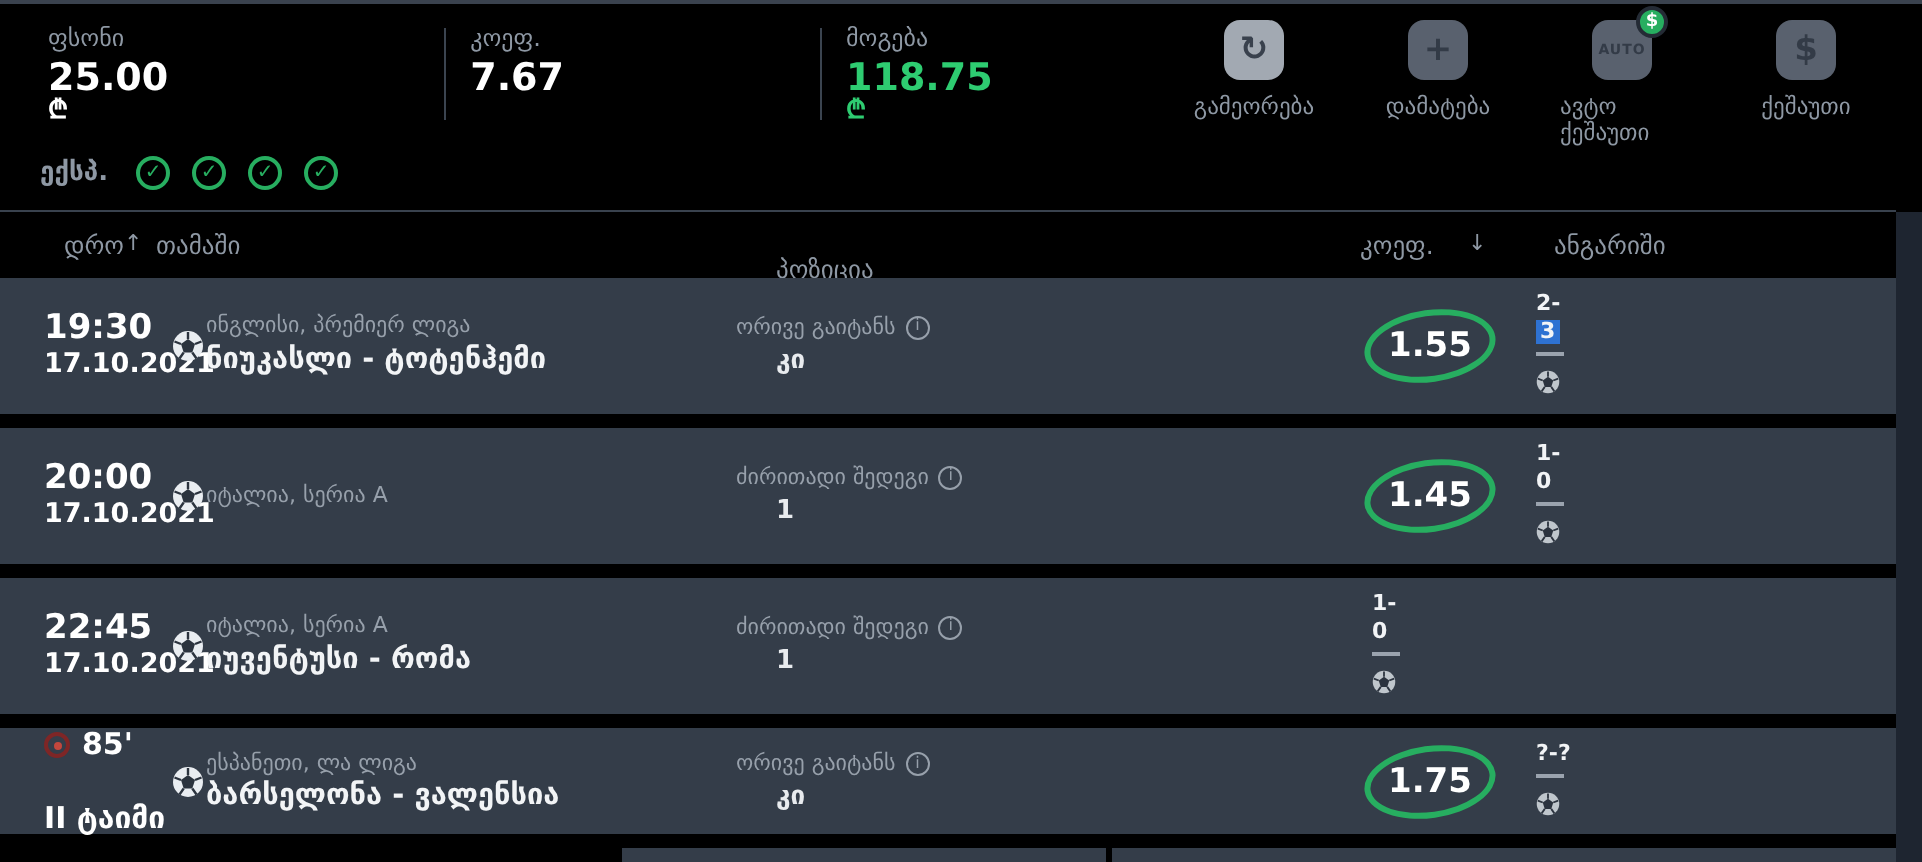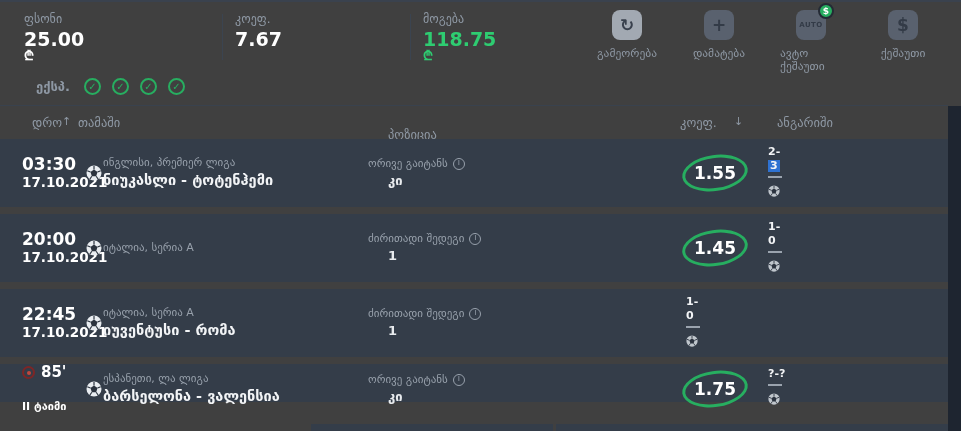--- a/index.html
+++ b/index.html
@@ -1,19 +1,19 @@
 <!DOCTYPE html>
 <html><head>
 <meta charset="utf-8">
 <style>
   html,body{margin:0;padding:0;background:#1a212b;}
   *{box-sizing:border-box;}
   .app{
     position:relative;width:961px;height:431px;overflow:hidden;
-    background:#404040;border-top:2px solid #3a424e;
+    background:#000000;border-top:2px solid #3a424e;
     font-family:"DejaVu Sans", sans-serif;color:#fff;
   }
   
   .topbar{position:absolute;top:0;left:0;width:961px;height:66px;display:flex;align-items:stretch;}
   .sum{display:flex;flex-direction:column;padding:10px 0 0 24px;}
   .sum .lbl{font-size:12px;color:#8e98a4;margin-bottom:3px;}
   .sum .val{font-size:19px;font-weight:bold;line-height:20px;color:#fff;}
   .sum .cur{font-size:13px;font-weight:bold;line-height:14px;color:#fff;}
   .sum.win .val,.sum.win .cur{color:#2ecc71;}
   .vdiv{width:1px;background:#3b4450;margin:12px 0 8px 0;}
@@ -23,43 +23,43 @@
   .isq{width:30px;height:30px;border-radius:8px;background:#59616e;color:#333b47;
        display:flex;align-items:center;justify-content:center;font-weight:bold;font-size:17px;position:relative;}
   .isq.lite{background:#a2a9b2;color:#39414d;}
   .isq .auto-txt{font-size:7px;font-weight:bold;letter-spacing:.5px;}
   .badge{position:absolute;top:-7px;right:-8px;width:16px;height:16px;border-radius:50%;
          background:#27ae60;color:#fff;font-size:9px;font-weight:bold;
          display:flex;align-items:center;justify-content:center;border:2px solid #242b35;}
   .abtn .albl{margin-top:7px;font-size:11.5px;color:#8e98a4;text-align:center;line-height:13px;white-space:pre-line;}
   .abtn.autow .albl{text-align:left;width:62px;}
   
-  .express{position:absolute;top:66px;left:0;height:37px;display:flex;align-items:center;padding-left:36px;}
+  .express{position:absolute;top:66px;left:0;height:37px;display:flex;align-items:center;padding-left:20px;}
   .express .lbl{font-size:13px;font-weight:bold;color:#8e98a4;margin-right:14px;}
   .chk{width:17px;height:17px;border-radius:50%;border:2px solid #27ae60;color:#27ae60;
        display:flex;align-items:center;justify-content:center;font-size:10px;margin-right:11px;}
   .hdiv{position:absolute;top:103px;left:0;width:948px;height:1px;background:#39424e;}
   
   .thead{position:absolute;top:104px;left:0;width:948px;height:33px;font-size:12.5px;color:#8e98a4;}
   .thead span{position:absolute;top:9px;}
   .h-time{left:32px;} .h-up{left:62px;font-size:11px;} .h-game{left:78px;}
   .h-pos{left:388px;margin-top:12px;} .h-coef{left:680px;} .h-down{left:734px;font-size:11px;} .h-score{left:777px;}
   
   .row{position:absolute;left:0;width:948px;height:68px;background:#343d49;
        display:grid;grid-template-columns:64px 17px 265px 306px 82px 1fr;
        padding-left:22px;align-items:center;}
-  .r0{top:137px;} .r1{top:212px;} .r2{top:287px;} .r3{top:362px;height:38px;}
+  .r0{top:137px;} .r1{top:212px;} .r2{top:287px;} .r3{top:362px;height:53px;}
   .cell-time{display:flex;flex-direction:column;line-height:1.15;}
   .t-big{font-size:17px;font-weight:bold;}
   .t-date{font-size:13.5px;font-weight:bold;}
   .liveline{display:flex;align-items:center;gap:6px;}
   .live-ic{width:13px;height:13px;border-radius:50%;border:2px solid #7e2626;position:relative;}
   .live-ic::after{content:"";position:absolute;left:2.5px;top:2.5px;width:4px;height:4px;border-radius:50%;background:#c2473d;}
   .t-min{font-size:15px;font-weight:bold;}
-  .t-half{font-size:11px;font-weight:bold;margin-top:20px;}
+  .t-half{font-size:15px;font-weight:bold;margin-top:20px;}
   .cell-ball{display:flex;align-items:center;}
   .cell-game{display:flex;flex-direction:column;gap:3px;line-height:1.1;}
   .league{font-size:11px;color:#97a0ab;}
   .teams{font-size:14.5px;font-weight:bold;color:#f2f4f6;}
   .cell-pos{display:flex;flex-direction:column;gap:4px;line-height:1.1;}
   .market{font-size:11px;color:#97a0ab;display:flex;align-items:center;gap:5px;}
   .info-ic{width:12px;height:12px;border-radius:50%;border:1px solid #97a0ab;color:#97a0ab;
            font-size:8px;display:inline-flex;align-items:center;justify-content:center;font-style:normal;}
   .pick{font-size:13px;font-weight:bold;color:#e8ebee;margin-left:20px;}
   .cell-coef{display:flex;justify-content:center;}
@@ -155,21 +155,21 @@
     <span class="h-up">↑</span>
     <span class="h-game">თამაში</span>
     <span class="h-pos">პოზიცია</span>
     <span class="h-coef">კოეფ.</span>
     <span class="h-down">↓</span>
     <span class="h-score">ანგარიში</span>
   </div>
 
   <div class="row r0">
     <div class="cell-time">
-      <span class="t-big">03:30</span>
+      <span class="t-big">19:30</span>
       <span class="t-date">17.10.2021</span>
     </div>
     <div class="cell-ball">
       <svg width="16" height="16" viewBox="0 0 32 32">
           <circle cx="16" cy="16" r="15" fill="#e9edf1"></circle>
           <polygon points="16,9 23,14 20.3,22.5 11.7,22.5 9,14" fill="#2b333e"></polygon>
           <path d="M16 9 L16 2 M23 14 L29.5 11.5 M20.3 22.5 L24.5 28.5 M11.7 22.5 L7.5 28.5 M9 14 L2.5 11.5" stroke="#2b333e" stroke-width="2.4" fill="none"></path>
         </svg>
     </div>
     <div class="cell-game">

